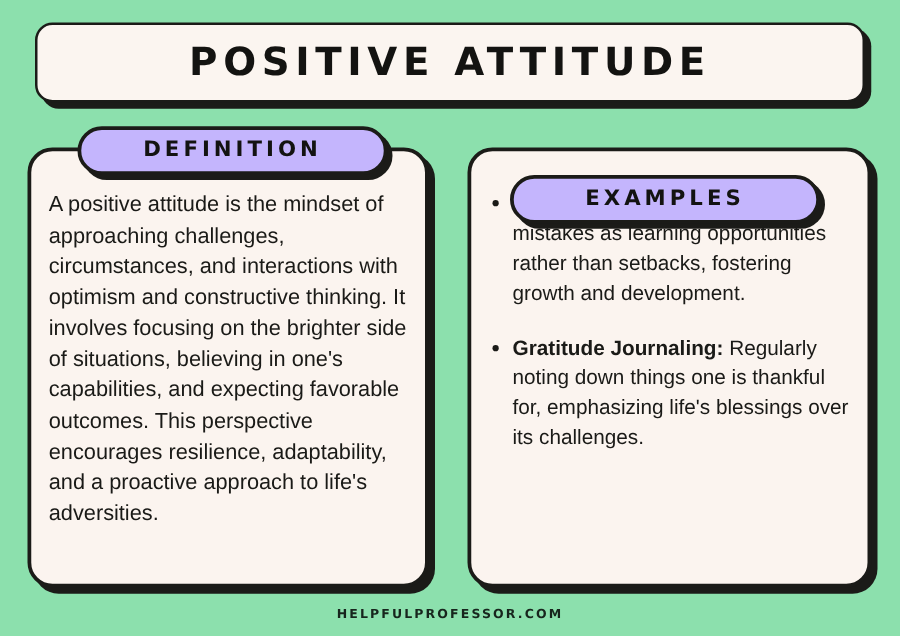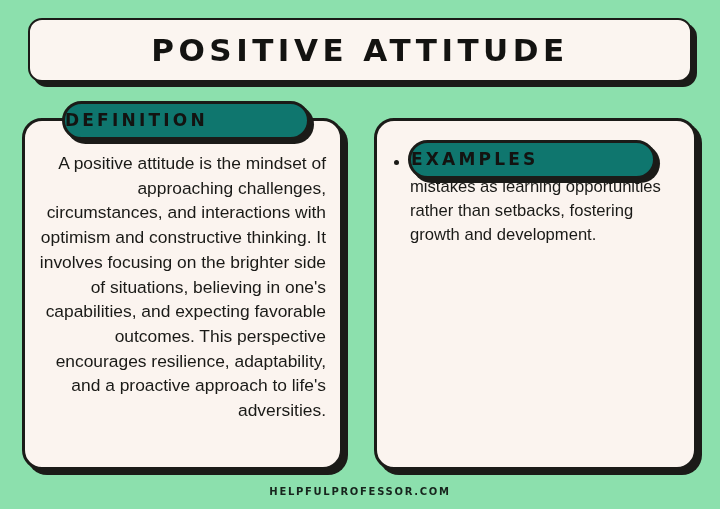--- a/index.html
+++ b/index.html
@@ -64,44 +64,45 @@
     padding: 0 14px;
     overflow: hidden;
   }
 
   
   .badge {
     position: absolute;
     top: 101px;
     height: 39px;
     box-sizing: border-box;
-    background: #0f766e;
+    background: #c4b5fd;
     border: 3px solid #1b1b18;
     border-radius: 22px;
     box-shadow: 4px 4px 0 #1b1b18;
     display: flex;
     align-items: center;
+    justify-content: center;
     z-index: 5;
   }
   .badge-definition { left: 62px;  width: 248px; }
   .badge-examples   { left: 408px; width: 248px; margin-top: 39px; }
   .badge-text {
     font-size: 17px;
     font-weight: 700;
     letter-spacing: 3.2px;
     color: #131311;
     text-transform: uppercase;
     line-height: 1;
     font-family: "DejaVu Sans", sans-serif;
   }
 
   
   .definition-text {
     margin: 0;
-    text-align: right;
+    text-align: left;
     font-size: 17.4px;
     line-height: 1.42;
     color: #1a1a17;
     font-family: "Liberation Sans", sans-serif;
   }
 
   
   .examples-list {
     margin: 0;
     padding: 0;
@@ -164,20 +165,25 @@
 </div>
 
 <div class="card card-right">
   <div class="card-body">
     <ul class="examples-list">
       <li class="example-item">
         <span class="example-bullet"></span>
         <span class="example-term">Embracing Failure:</span>
         <span>Viewing mistakes as learning opportunities rather than setbacks, fostering growth and development.</span>
       </li>
+      <li class="example-item">
+        <span class="example-bullet"></span>
+        <span class="example-term">Gratitude Journaling:</span>
+        <span>Regularly noting down things one is thankful for, emphasizing life's blessings over its challenges.</span>
+      </li>
     </ul>
   </div>
 </div>
 <div class="badge badge-examples">
   <span class="badge-text">Examples</span>
 </div>
 
 <div class="footer">
   <span class="footer-text">helpfulprofessor.com</span>
 </div>

